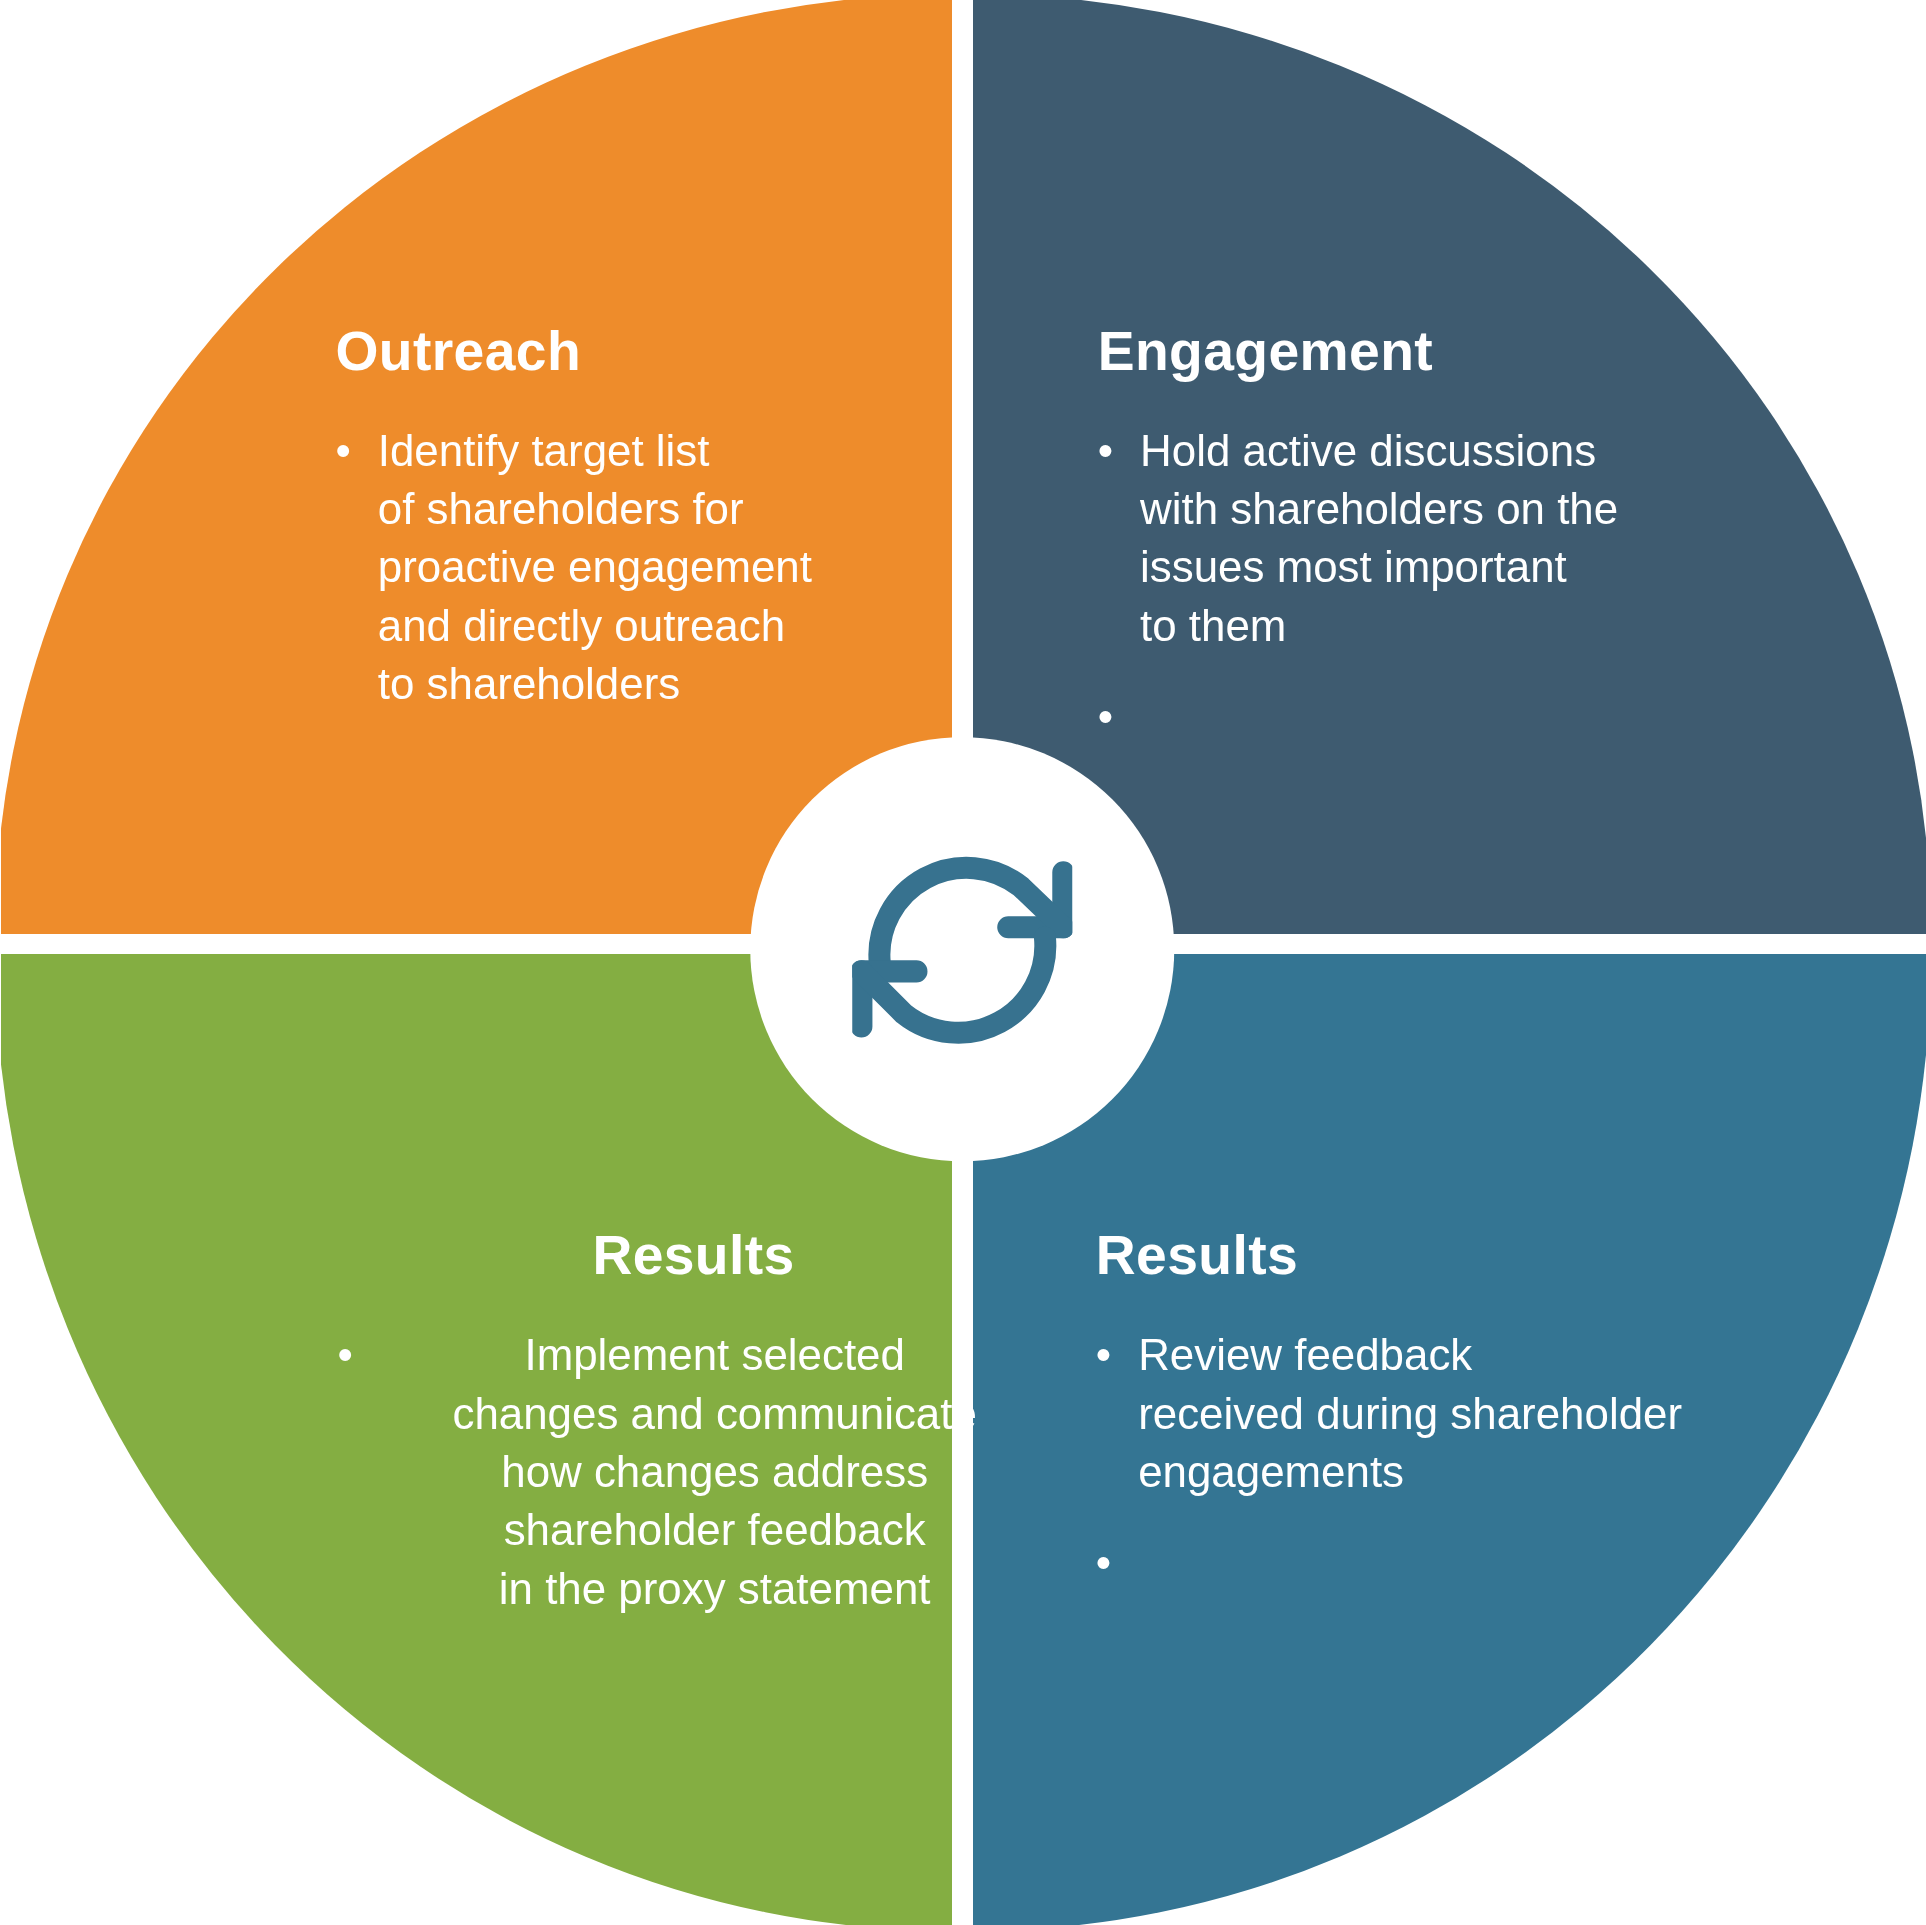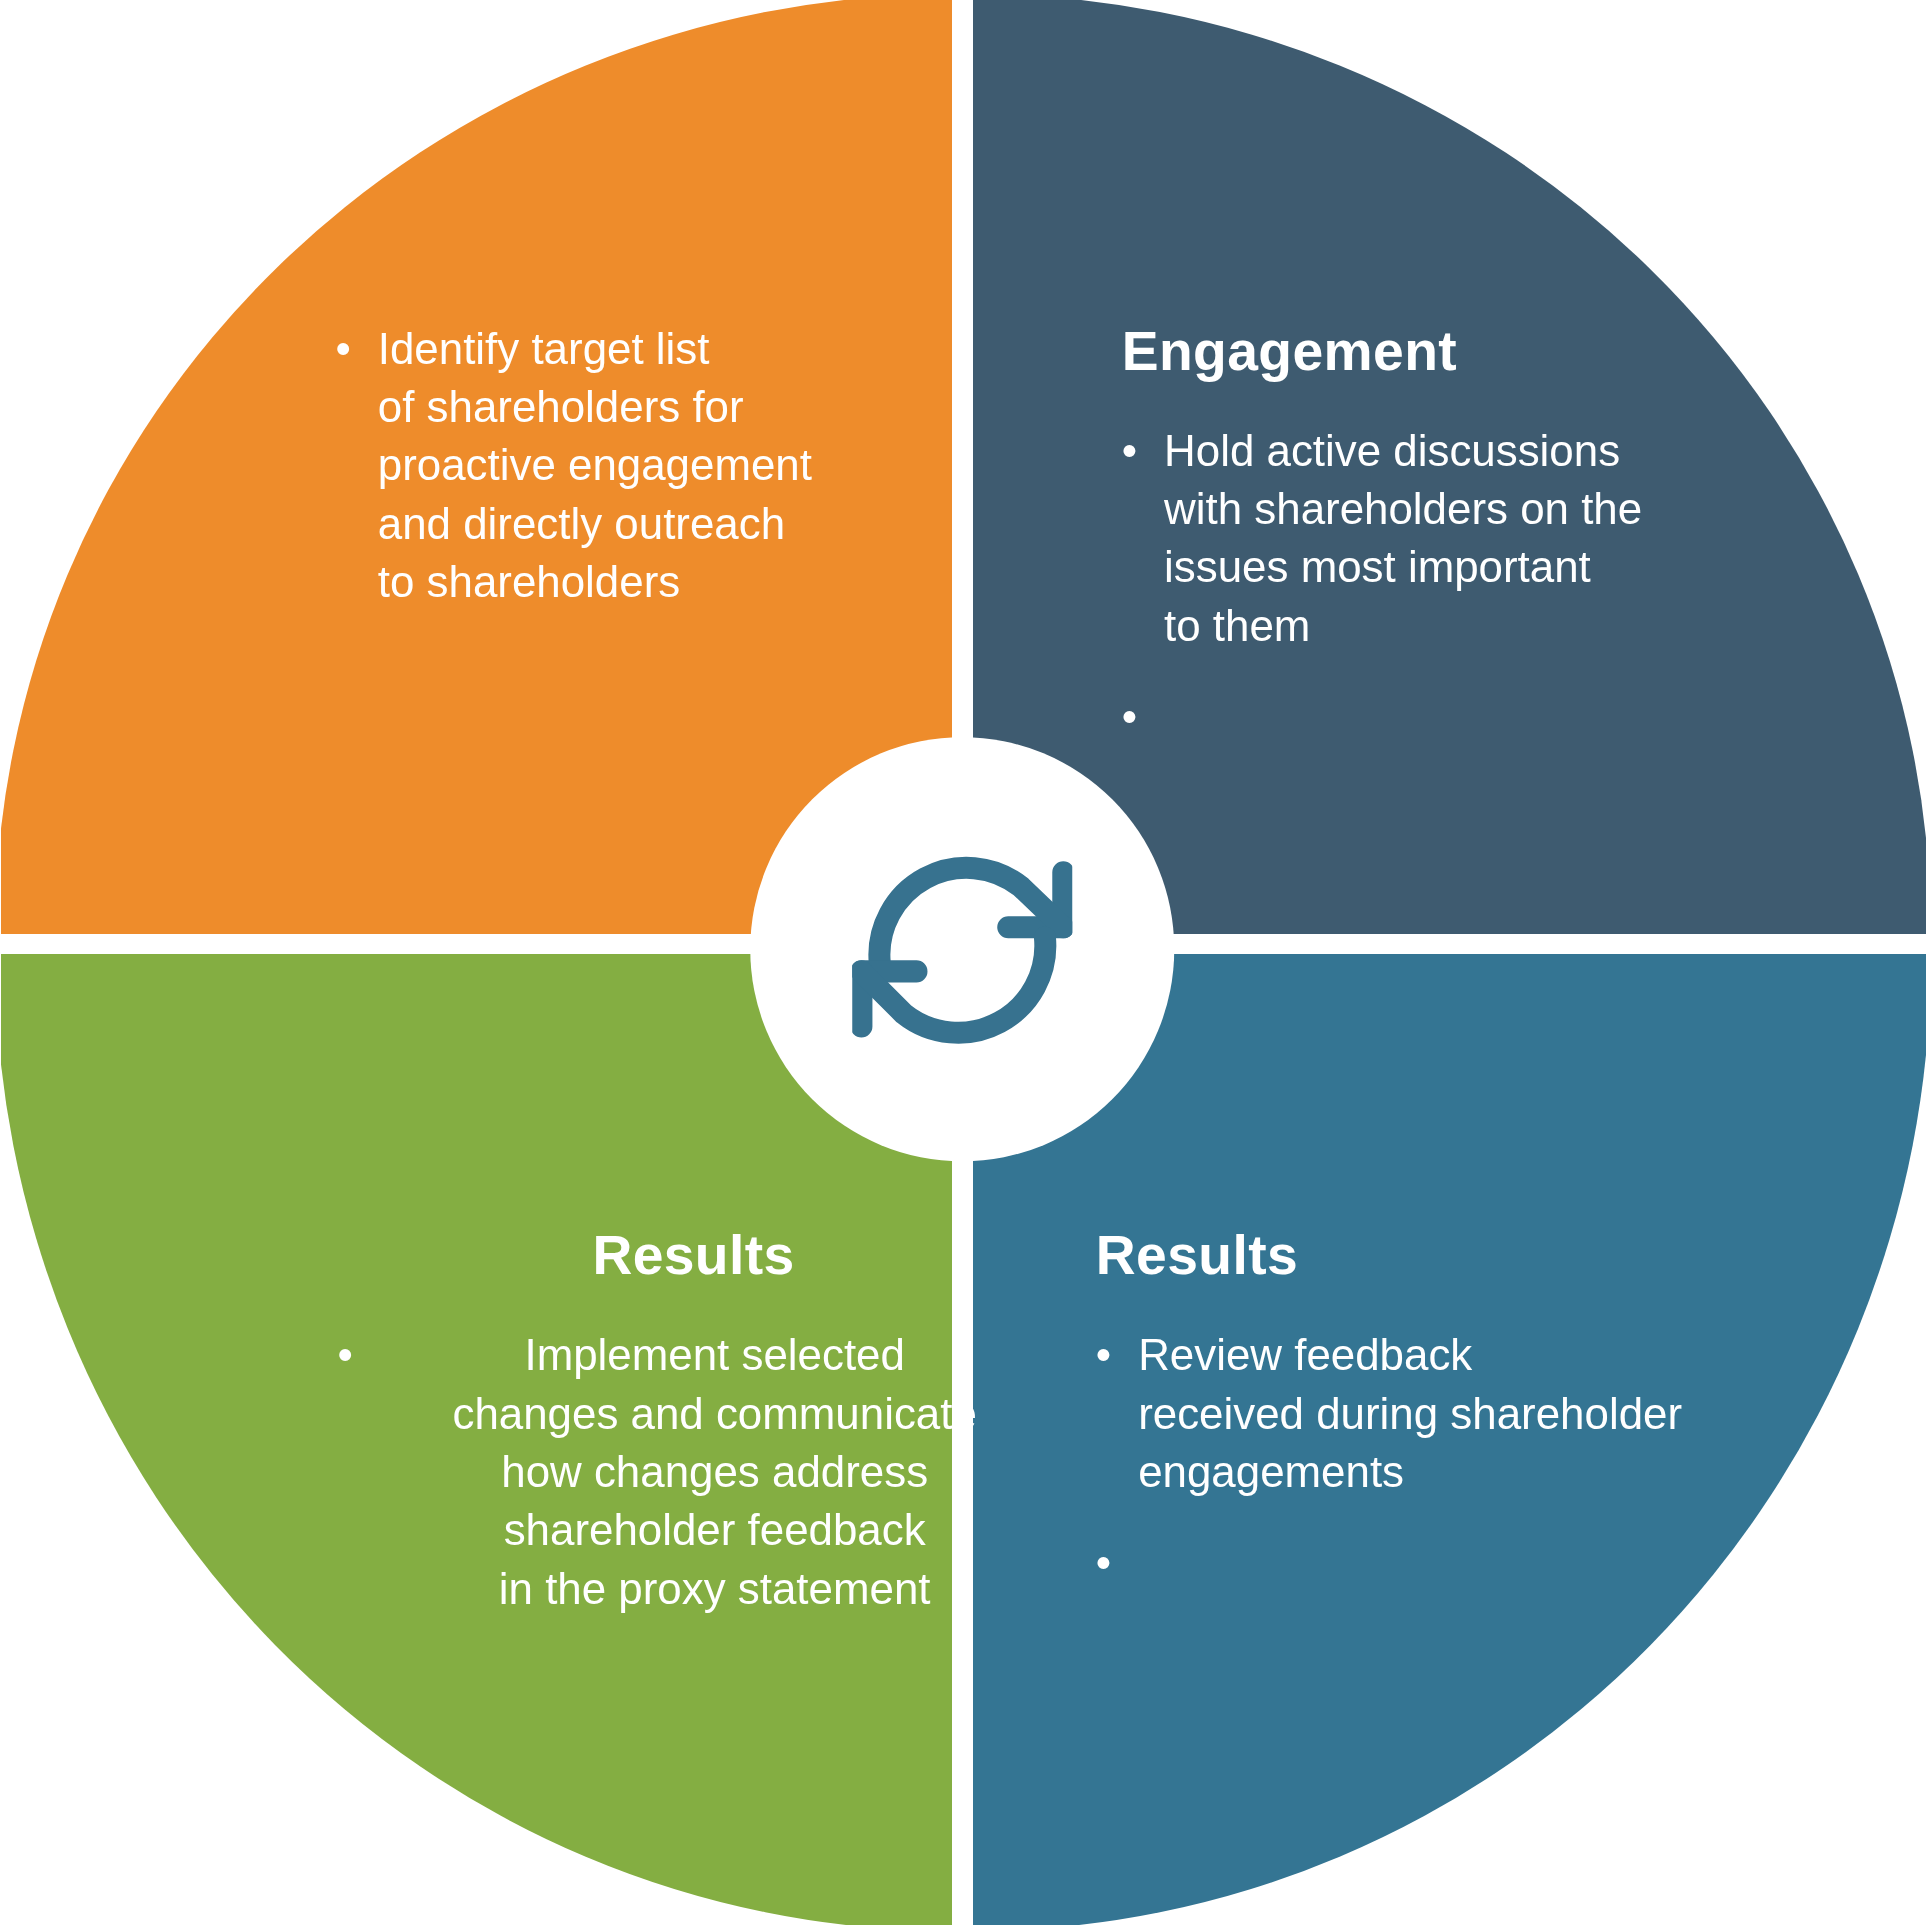--- a/index.html
+++ b/index.html
@@ -38,35 +38,36 @@
   .tblock ul{
     list-style:none;margin:0;padding:0;
     font-size:2.28vmin;line-height:1.33;
   }
   .tblock li{position:relative;padding-left:2.2vmin;}
   .tblock li + li{margin-top:1.7vmin;}
   .tblock li .dot{position:absolute;left:0;top:0;}
   .tblock li .txt{white-space:pre-line;}
 
   .tblock.outreach  {left:17.4%;top:16.6%;width:34%;}
-  .tblock.engagement{left:57.0%;top:16.6%;width:40%;margin-left:24px;}
+  .tblock.engagement{left:57.0%;top:16.6%;width:40%;}
   .tblock.results   {left:17.5%;top:63.6%;width:37%;text-align:center;}
   .tblock.analysis  {left:56.9%;top:63.6%;width:40%;}
 </style>
 </head>
 <body>
 
 <div class="canvas">
 
   <div class="quad tl" style="background-color: rgb(238, 140, 43);"></div>
   <div class="quad tr" style="background-color: rgb(62, 91, 112);"></div>
   <div class="quad bl" style="background-color: rgb(132, 174, 66);"></div>
   <div class="quad br" style="background-color: rgb(52, 117, 147);"></div>
 
   <div class="tblock outreach">
+    <h2>Outreach</h2>
     <ul>
       <li>
         <span class="dot">•</span>
         <span class="txt">Identify target list
 of shareholders for
 proactive engagement
 and directly outreach
 to shareholders</span>
       </li>
     </ul>

